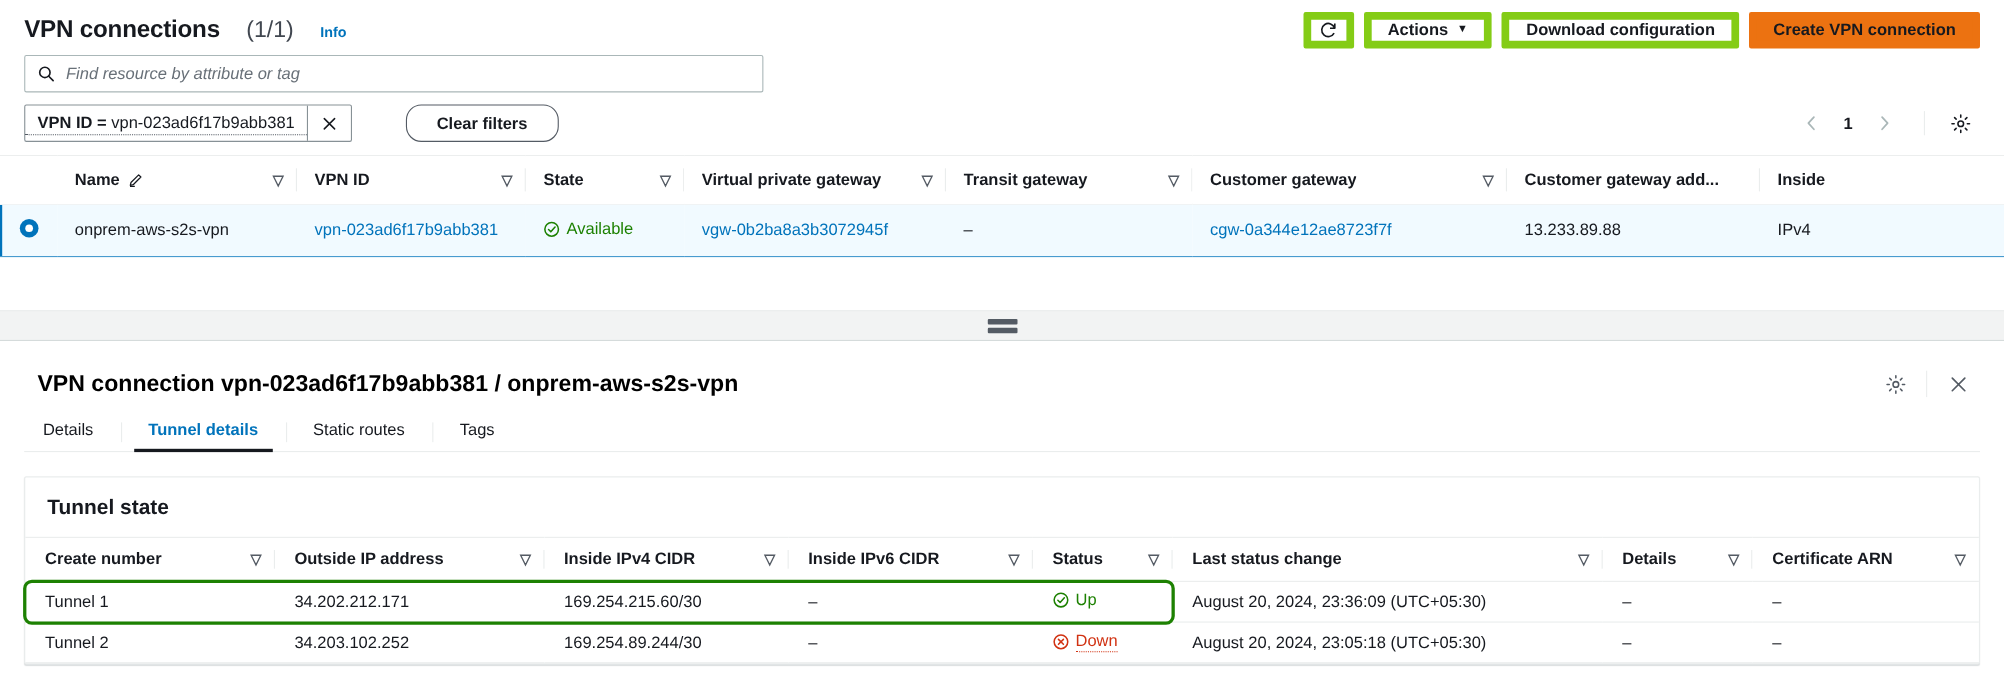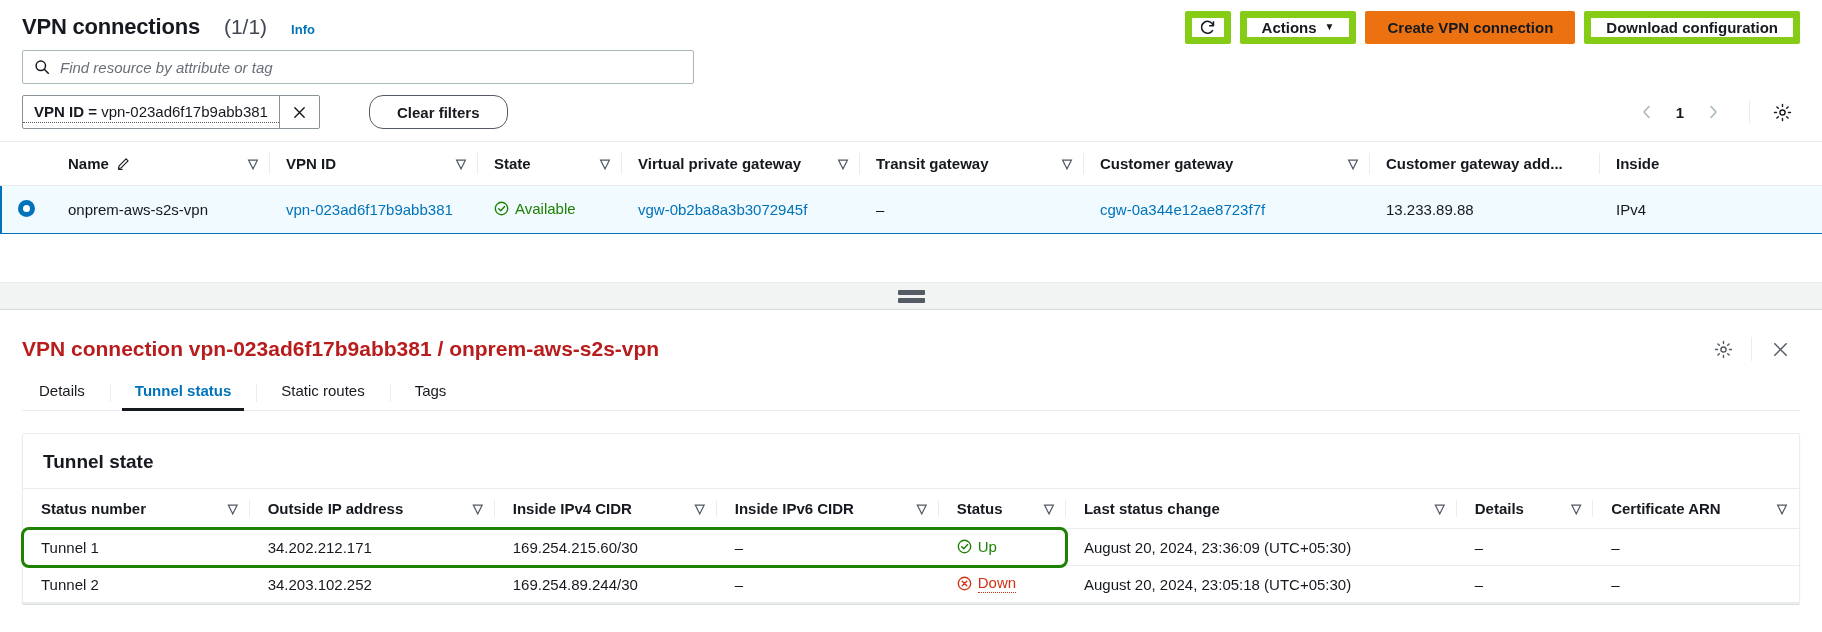--- a/index.html
+++ b/index.html
@@ -166,21 +166,21 @@
   }
   .split-handle { display:flex; flex-direction:column; gap:3px; }
   .split-handle span { display:block; width:27px; height:5px; background:#545b64; border-radius:1px; }
 
   
   .detail-panel { background:#fff; }
   .detail-head {
     display:flex; align-items:center;
     padding: 22px 22px 0 22px;
   }
-  .detail-title { font-size: 21px; font-weight:bold; color:#b91c1c; }
+  .detail-title { font-size: 21px; font-weight:bold; color:#000000;margin-left:12px; }
   .detail-icons { margin-left:auto; display:flex; align-items:center; }
   .icon-btn {
     width: 40px; height: 34px; border:none; background:transparent;
     cursor:pointer; display:flex; align-items:center; justify-content:center;
     color:#545b64;
   }
   .icon-div { width:1px; height:24px; background:#eaeded; margin: 0 8px; }
 
   .tabs {
     display:flex; align-items:stretch;
@@ -254,23 +254,23 @@
               <path d="M13.6 2.2v4.1h-4.1" stroke-linejoin="round"></path>
             </svg>
           </span>
         </button>
 
         <button class="btn">
           <span>Actions</span>
           <span class="caret">▼</span>
         </button>
 
+        <button class="btn">Download configuration</button>
+
         <button class="btn btn-primary">Create VPN connection</button>
-
-        <button class="btn">Download configuration</button>
       </div>
     </div>
 
     <div class="search-row">
       <div class="search-box">
         <span class="search-icon-wrap">
           <svg width="16" height="16" viewBox="0 0 16 16" fill="none" stroke="#16191f" stroke-width="1.5">
             <circle cx="6.8" cy="6.8" r="4.7"></circle>
             <path d="M10.3 10.3l4 4" stroke-linecap="round"></path>
           </svg>
@@ -431,37 +431,37 @@
         <button class="icon-btn">
           <svg width="19" height="19" viewBox="0 0 20 20" fill="none" stroke="#545b64" stroke-width="1.6">
             <path d="M4 4l12 12M16 4L4 16" stroke-linecap="round"></path>
           </svg>
         </button>
       </div>
     </div>
 
     <div class="tabs">
       <div class="tab">Details</div>
-      <div class="tab active">Tunnel status</div>
+      <div class="tab active">Tunnel details</div>
       <div class="tab">Static routes</div>
       <div class="tab">Tags</div>
     </div>
 
     <div class="card">
       <div class="card-head">
         <span class="card-title">Tunnel state</span>
       </div>
 
       <div class="hl-wrap">
         <table class="tgrid">
           <thead>
             <tr>
               <th style="width:196px">
                 <div class="th-inner">
-                  <span class="th-text">Status number</span>
+                  <span class="th-text">Create number</span>
                   <span class="sort-ico">▽</span>
                 </div>
                 <span class="colsep"></span>
               </th>
               <th style="width:212px">
                 <div class="th-inner">
                   <span class="th-text">Outside IP address</span>
                   <span class="sort-ico">▽</span>
                 </div>
                 <span class="colsep"></span>

